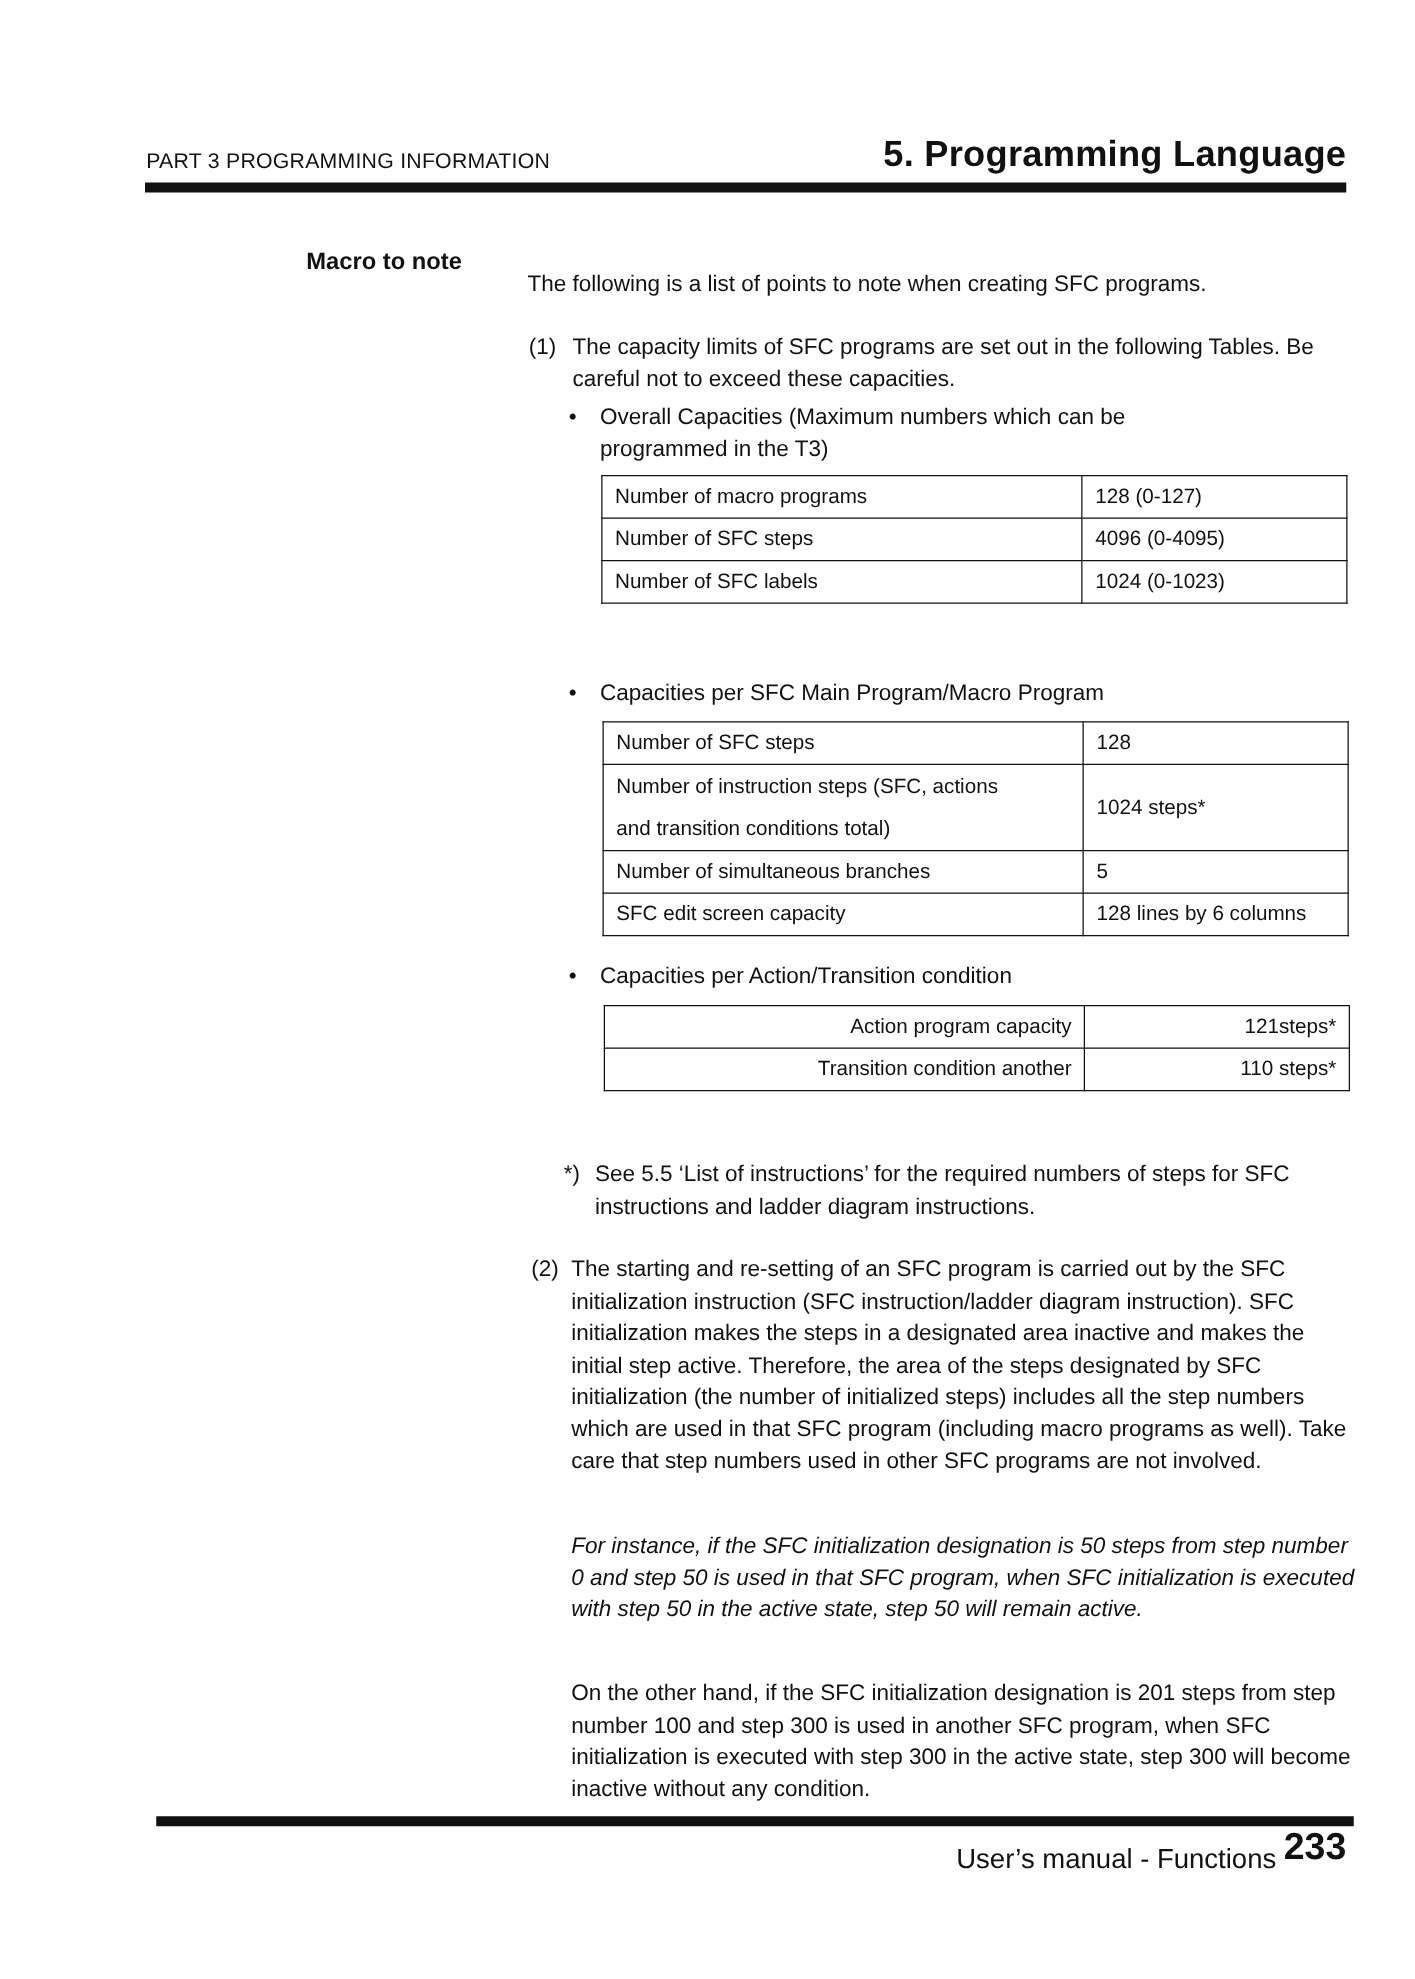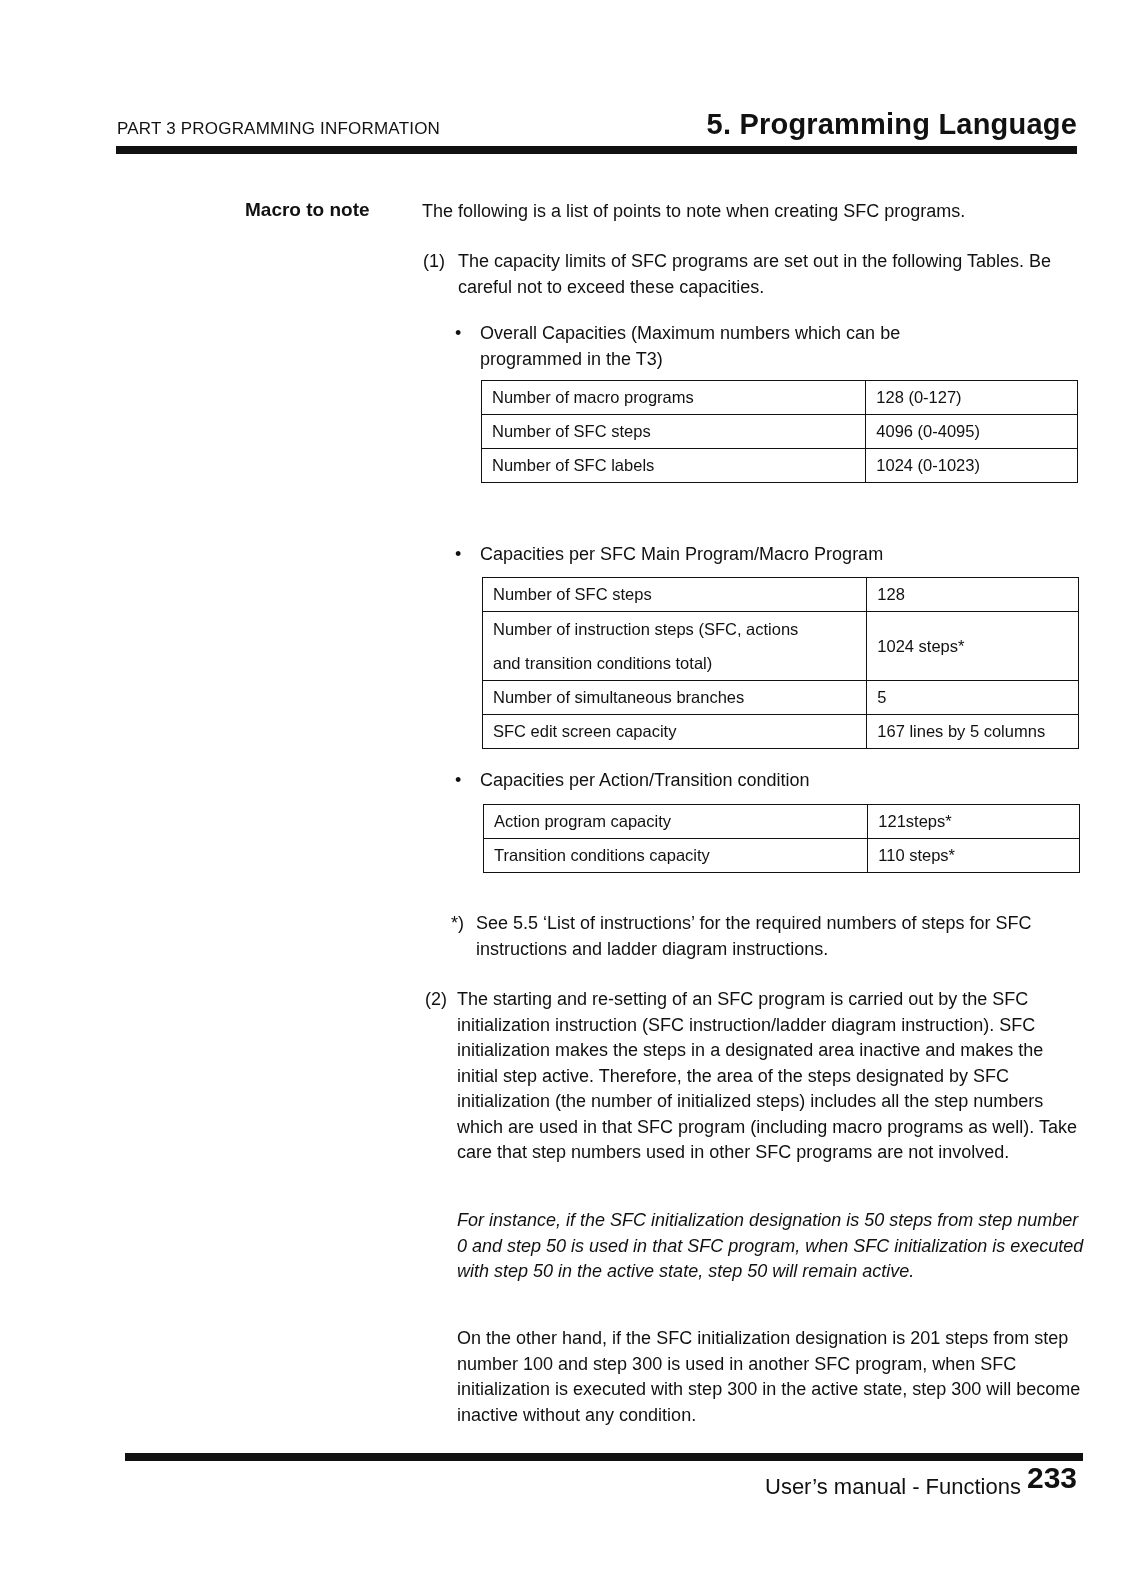--- a/index.html
+++ b/index.html
@@ -5,21 +5,21 @@
     html, body { margin: 0; padding: 0; background: #ffffff; }
     body {
       width: 1132px; height: 1583px; position: relative; overflow: hidden;
       font-family: "Liberation Sans", sans-serif; color: #111;
     }
     .abs { position: absolute; }
     #header-left { left: 117px; top: 119px; font-size: 17px; letter-spacing: 0.2px; }
     #header-title { right: 55px; top: 108px; font-size: 29px; font-weight: bold; letter-spacing: 0.2px; }
     #header-rule { left: 116px; top: 146px; width: 961px; height: 8px; background: #111; }
     #side-heading { left: 245px; top: 199px; font-size: 19px; font-weight: bold; }
-    .body-text { font-size: 18px; line-height: 25.5px; }
+    .body-text { font-size: 18px; line-height: 25.5px; margin-top: 16px; }
     #intro { left: 422px; top: 199px; }
     .item { position: absolute; }
     .item .num { position: absolute; left: 0; top: 0; }
     .item .txt { position: absolute; left: 35px; top: 0; }
     #item1 { left: 423px; top: 249px; width: 640px; }
     #item1 .txt { width: 605px; }
     .bullet { position: absolute; left: 455px; font-size: 18px; line-height: 25.5px; }
     .bullet .dot { position: absolute; left: 0; top: 0; }
     .bullet .btxt { position: absolute; left: 25px; top: 0; width: 560px; }
     table.cap {
@@ -29,21 +29,21 @@
     table.cap td { border: 1.5px solid #111; padding: 0 10px; vertical-align: middle; }
     table.cap td.c1 { width: 362px; }
     table.cap td.c2 { width: 190px; }
     #table1 { left: 481px; top: 380px; width: 597px; }
     #table1 tr { height: 34px; }
     #table2 { left: 482px; top: 577px; width: 597px; }
     #table2 tr { height: 34px; }
     #table2 tr.tall { height: 68px; }
     #table2 td.c1 .l { line-height: 34px; }
     #table3 { left: 483px; top: 804px; width: 597px; }
-    #table3 tr { height: 34px; }
+    #table3 tr { height: 34px; text-align: right; }
     #footnote { left: 451px; top: 911px; width: 640px; }
     #footnote .num { position: absolute; left: 0; top: 0; }
     #footnote .txt { position: absolute; left: 25px; top: 0; width: 600px; }
     #item2 { left: 425px; top: 987px; width: 660px; }
     #item2 .txt { left: 32px; width: 625px; }
     #para2 { left: 457px; top: 1208px; width: 630px; font-style: italic; }
     #para3 { left: 457px; top: 1326px; width: 630px; }
     #footer-rule { left: 125px; top: 1453px; width: 958px; height: 8px; background: #111; }
     #footer-label { left: 765px; top: 1474px; font-size: 22px; }
     #footer-page { left: 1027px; top: 1461px; font-size: 30px; font-weight: bold; }
@@ -102,38 +102,38 @@
       <div class="l">and transition conditions total)</div>
     </td>
     <td class="c2">1024 steps*</td>
   </tr>
   <tr>
     <td class="c1">Number of simultaneous branches</td>
     <td class="c2">5</td>
   </tr>
   <tr>
     <td class="c1">SFC edit screen capacity</td>
-    <td class="c2">167 lines by 5 columns</td>
+    <td class="c2">128 lines by 6 columns</td>
   </tr>
 </tbody>
   </table>
 
 <div class="bullet" style="top:768px;">
   <span class="dot">•</span>
   <span class="btxt">Capacities per Action/Transition condition</span>
 </div>
 
 <table id="table3" class="cap">
   <tbody>
       <tr>
     <td class="c1">Action program capacity</td>
     <td class="c2">121steps*</td>
   </tr>
   <tr>
-    <td class="c1">Transition conditions capacity</td>
+    <td class="c1">Transition condition another</td>
     <td class="c2">110 steps*</td>
   </tr>
 </tbody>
   </table>
 
 <div id="footnote" class="abs body-text">
   <span class="num">*)</span>
   <span class="txt">See 5.5 ‘List of instructions’ for the required numbers of steps for SFC instructions and ladder diagram instructions.</span>
 </div>
 

